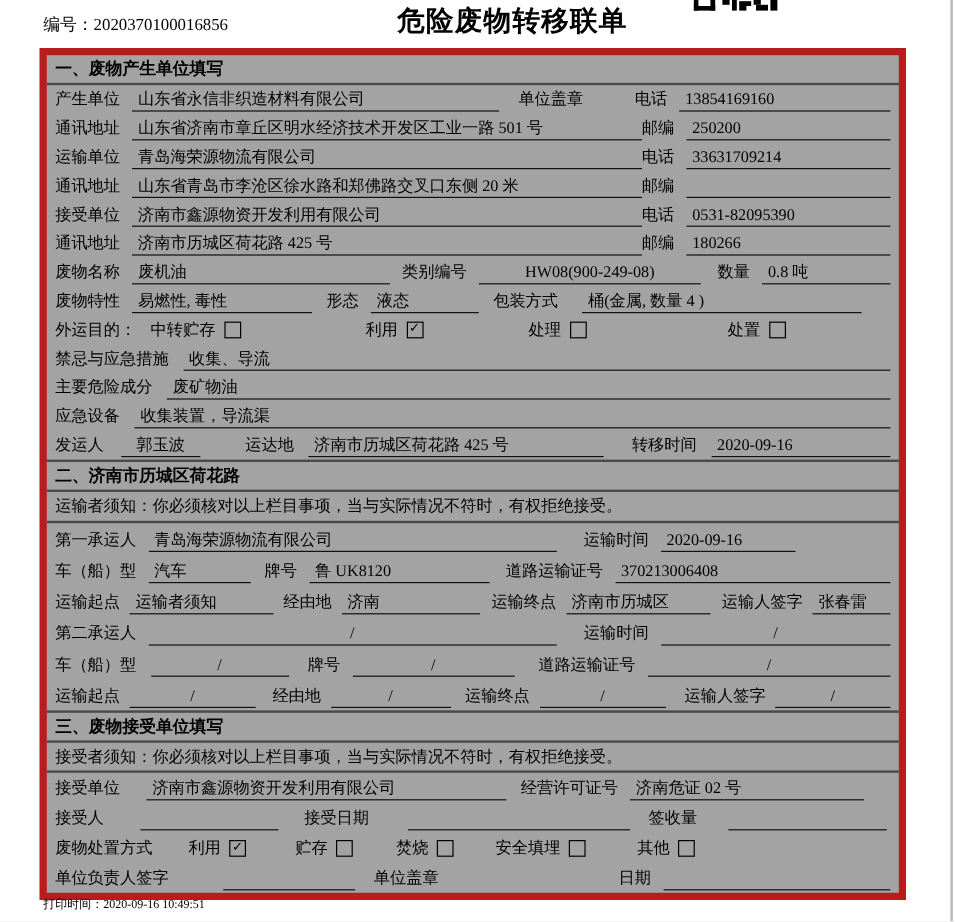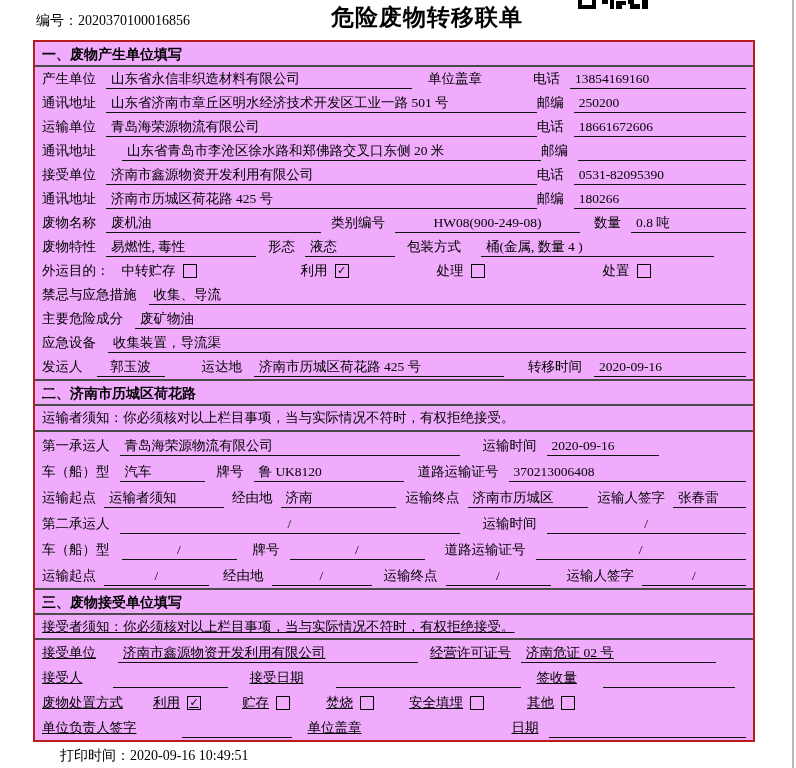--- a/index.html
+++ b/index.html
@@ -2,38 +2,38 @@
 <html><head>
 <meta charset="utf-8">
 <style>
   html,body{margin:0;padding:0;background:#fff;}
   body{width:796px;height:768px;font-family:"Liberation Serif","DejaVu Serif",serif;color:#000;}
   .page{position:relative;width:796px;height:768px;background:#fff;overflow:hidden;}
   .serial{position:absolute;left:36px;top:12px;font-size:14px;white-space:nowrap;}
   .title{position:absolute;left:331px;top:2px;margin:0;font-size:23px;font-weight:bold;letter-spacing:1px;white-space:nowrap;}
   .qr{position:absolute;left:578px;top:0;}
   .page-edge{position:absolute;right:2px;top:0;width:2px;height:768px;background:#b9b9b9;}
-  .form{position:absolute;left:33px;top:40px;width:722px;box-sizing:border-box;border:2px solid #b91c1c;background:#f0abfc;}
+  .form{position:absolute;left:33px;top:40px;width:722px;box-sizing:border-box;border:6px solid #b91c1c;background:#a3a3a3;}
   .sec{box-sizing:border-box;}
   .sec + .sec{border-top:2px solid #4a4a4a;}
   .sec-h{font-weight:bold;font-size:14px;height:25px;line-height:23px;padding:1px 7px 0;border-bottom:2px solid #4a4a4a;box-sizing:border-box;}
   .row{display:flex;align-items:flex-end;padding:0 7px;font-size:13.5px;height:24px;box-sizing:border-box;white-space:nowrap;}
   .s2 .row,.s3 .row{height:26px;}
-  .s3 .row{height:25px;text-decoration:underline;}
+  .s3 .row{height:25px;}
   .row>*{margin-bottom:2px;}
   .notice{border-bottom:2px solid #4a4a4a;align-items:center;text-align:center;}
   .notice>*{margin-bottom:0;}
   .lbl{line-height:20px;}
   .val{display:inline-block;border-bottom:1.4px solid #111;padding:0 5px;line-height:18px;height:19px;box-sizing:border-box;overflow:hidden;}
   .ctr{text-align:center;}
   .fill{flex:1 1 auto;}
   .mla{margin-left:auto;}
   .opt{display:inline-flex;align-items:center;line-height:20px;}
   .cb{display:inline-block;width:12px;height:12px;border:1.3px solid #000;margin-left:7px;font-size:11px;line-height:11px;text-align:center;box-sizing:content-box;margin-bottom:1px;}
-  .footer{position:absolute;left:36px;top:747px;font-size:14px;white-space:nowrap;margin-left:24px;}
+  .footer{position:absolute;left:36px;top:747px;font-size:10px;white-space:nowrap;}
 </style>
 </head>
 <body>
 
 <div class="page">
 
   <div class="serial"><span>编号：</span><span>2020370100016856</span></div>
 
   <h1 class="title">危险废物转移联单</h1>
 
@@ -69,26 +69,26 @@
         <span class="lbl">通讯地址</span>
         <span class="val" style="width:440px;margin-left:10px">山东省济南市章丘区明水经济技术开发区工业一路 501 号</span>
         <span class="lbl mla">邮编</span>
         <span class="val" style="width:176px;margin-left:10px">250200</span>
       </div>
 
       <div class="row">
         <span class="lbl">运输单位</span>
         <span class="val" style="width:440px;margin-left:10px">青岛海荣源物流有限公司</span>
         <span class="lbl mla">电话</span>
-        <span class="val" style="width:176px;margin-left:10px">18661672606</span>
+        <span class="val" style="width:176px;margin-left:10px">33631709214</span>
       </div>
 
       <div class="row">
         <span class="lbl">通讯地址</span>
-        <span class="val" style="width:440px;margin-left:26px">山东省青岛市李沧区徐水路和郑佛路交叉口东侧 20 米</span>
+        <span class="val" style="width:440px;margin-left:10px">山东省青岛市李沧区徐水路和郑佛路交叉口东侧 20 米</span>
         <span class="lbl mla">邮编</span>
         <span class="val" style="width:176px;margin-left:10px"></span>
       </div>
 
       <div class="row">
         <span class="lbl">接受单位</span>
         <span class="val" style="width:440px;margin-left:10px">济南市鑫源物资开发利用有限公司</span>
         <span class="lbl mla">电话</span>
         <span class="val" style="width:176px;margin-left:10px">0531-82095390</span>
       </div>

